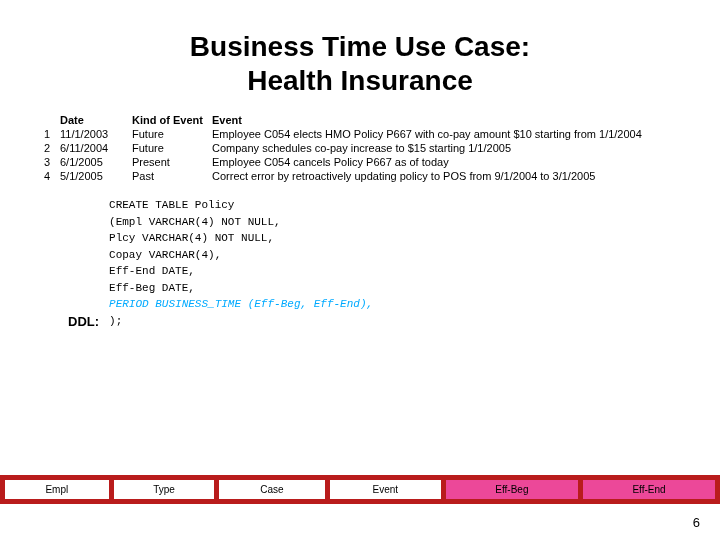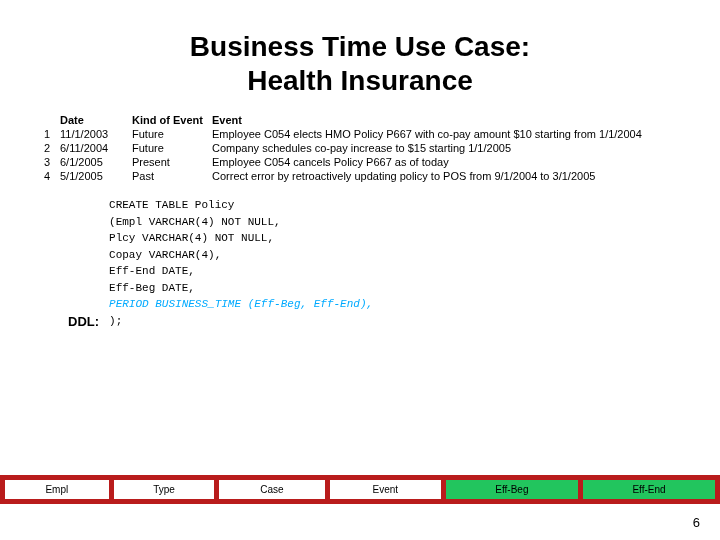--- a/index.html
+++ b/index.html
@@ -95,21 +95,21 @@
     .bottom-table td {
       border: 5px solid #b91c1c;
       text-align: center;
       font-size: 10px;
       padding: 4px 6px;
       color: #000;
       background: #fff;
     }
 
     .bottom-table td.highlighted {
-      background: #22c55e;
+      background: #ec4899;
       color: #000;
       font-weight: normal;
     }
 
     .page-number {
       position: absolute;
       bottom: 10px;
       right: 20px;
       font-size: 13px;
       color: #000;

